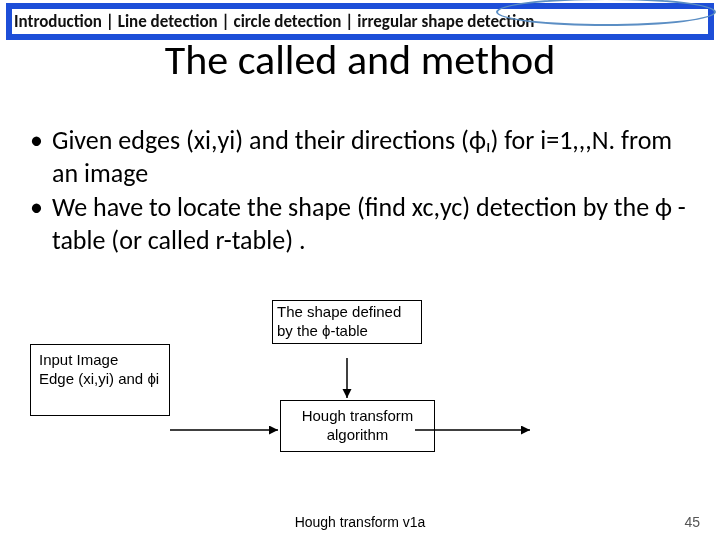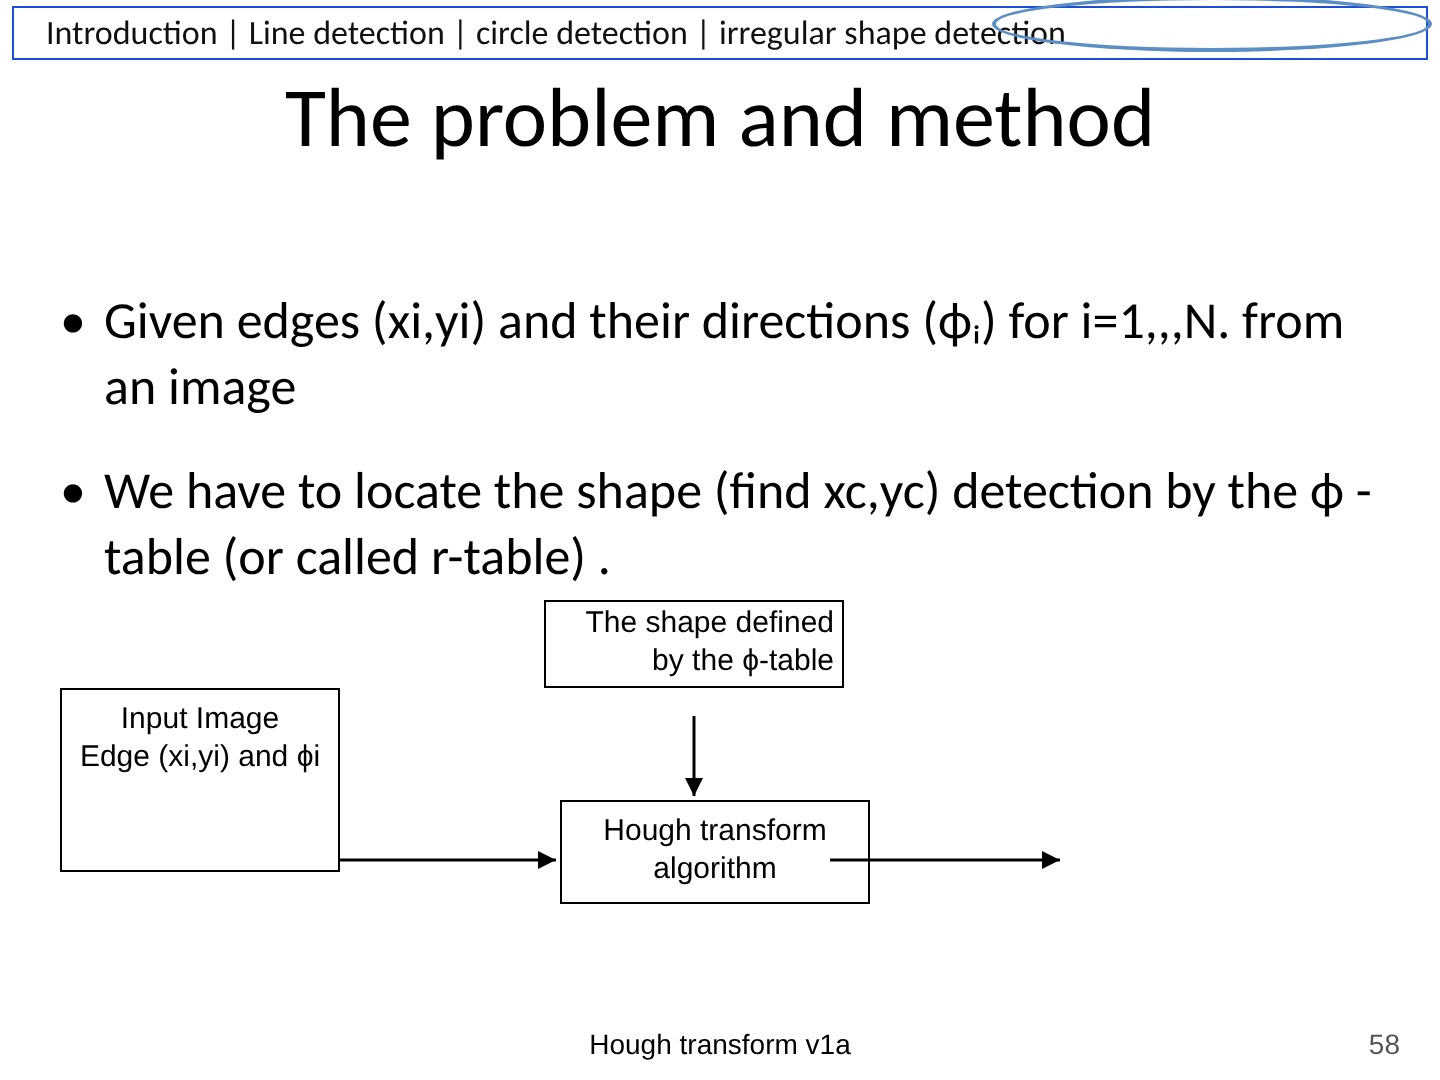--- a/index.html
+++ b/index.html
@@ -9,25 +9,26 @@
     background: #fff;
     font-family: Calibri, "Segoe UI", sans-serif;
     position: relative;
     overflow: hidden;
   }
   .breadcrumb {
     position: absolute;
     top: 3px;
     left: 6px;
     right: 6px;
-    border: 1px solid #1d4ed8;
-    padding: 2px 16px;
+    border: 6px solid #1d4ed8;
+    padding: 2px 2px;
     font-size: 17px;
     color: #111;
     background: #fff;
+    font-weight: bold;
   }
   .highlight-oval {
     position: absolute;
     border: 2px solid #5b8ec4;
     border-radius: 50%;
     width: 220px;
     height: 28px;
     top: -2px;
     left: 496px;
     pointer-events: none;
@@ -49,21 +50,20 @@
     right: 28px;
     font-size: 26px;
     line-height: 1.25;
     color: #000;
   }
   .bullets li {
     list-style: none;
     padding-left: 24px;
     position: relative;
     margin-bottom: 2px;
-    margin-top: 20px;
   }
   .bullets li::before {
     content: "•";
     position: absolute;
     left: 2px;
     top: 0;
   }
   .diagram {
     position: absolute;
     top: 300px;
@@ -77,28 +77,27 @@
     position: absolute;
     border: 1px solid #000;
     background: #fff;
     padding: 6px 8px;
     line-height: 1.25;
   }
   .box-input {
     left: 0px;
     top: 44px;
     width: 140px;
-    height: 92px;
-    text-align: center;
+    height: 72px;
   }
   .box-shape {
     left: 242px;
     top: 0px;
     width: 150px;
-    text-align: right;
+    text-align: left;
     padding: 2px 4px;
   }
   .box-alg {
     left: 250px;
     top: 100px;
     width: 155px;
     text-align: center;
   }
   .out-text {
     position: absolute;
@@ -141,21 +140,21 @@
   <span>Introduction</span>
   <span> | </span>
   <span>Line detection</span>
   <span> | </span>
   <span>circle detection</span>
   <span> | </span>
   <span>irregular shape detection</span>
 </div>
 <div class="highlight-oval"></div>
 
-<h1 class="title">The problem and method</h1>
+<h1 class="title">The called and method</h1>
 
 <ul class="bullets">
   <li>Given edges (xi,yi) and their directions (ϕᵢ) for i=1,,,N. from an image</li>
   <li>We have to locate the shape (find xc,yc) detection by the ϕ -table (or called r-table) .</li>
 </ul>
 
 <div class="diagram">
   <div class="box box-input">
     <span style="white-space:pre-line;">Input Image
 Edge (xi,yi) and ϕi</span>
@@ -175,13 +174,13 @@
 
     <line x1="140" y1="130" x2="248" y2="130" stroke="#000" stroke-width="1.5" marker-end="url(#ah)"></line>
 
     <line x1="317" y1="58" x2="317" y2="98" stroke="#000" stroke-width="1.5" marker-end="url(#ah)"></line>
 
     <line x1="385" y1="130" x2="500" y2="130" stroke="#000" stroke-width="1.5" marker-end="url(#ah)"></line>
   </svg>
 </div>
 
 <div class="footer-left">Hough transform v1a</div>
-<div class="footer-right">58</div>
+<div class="footer-right">45</div>
 
 </body></html>

